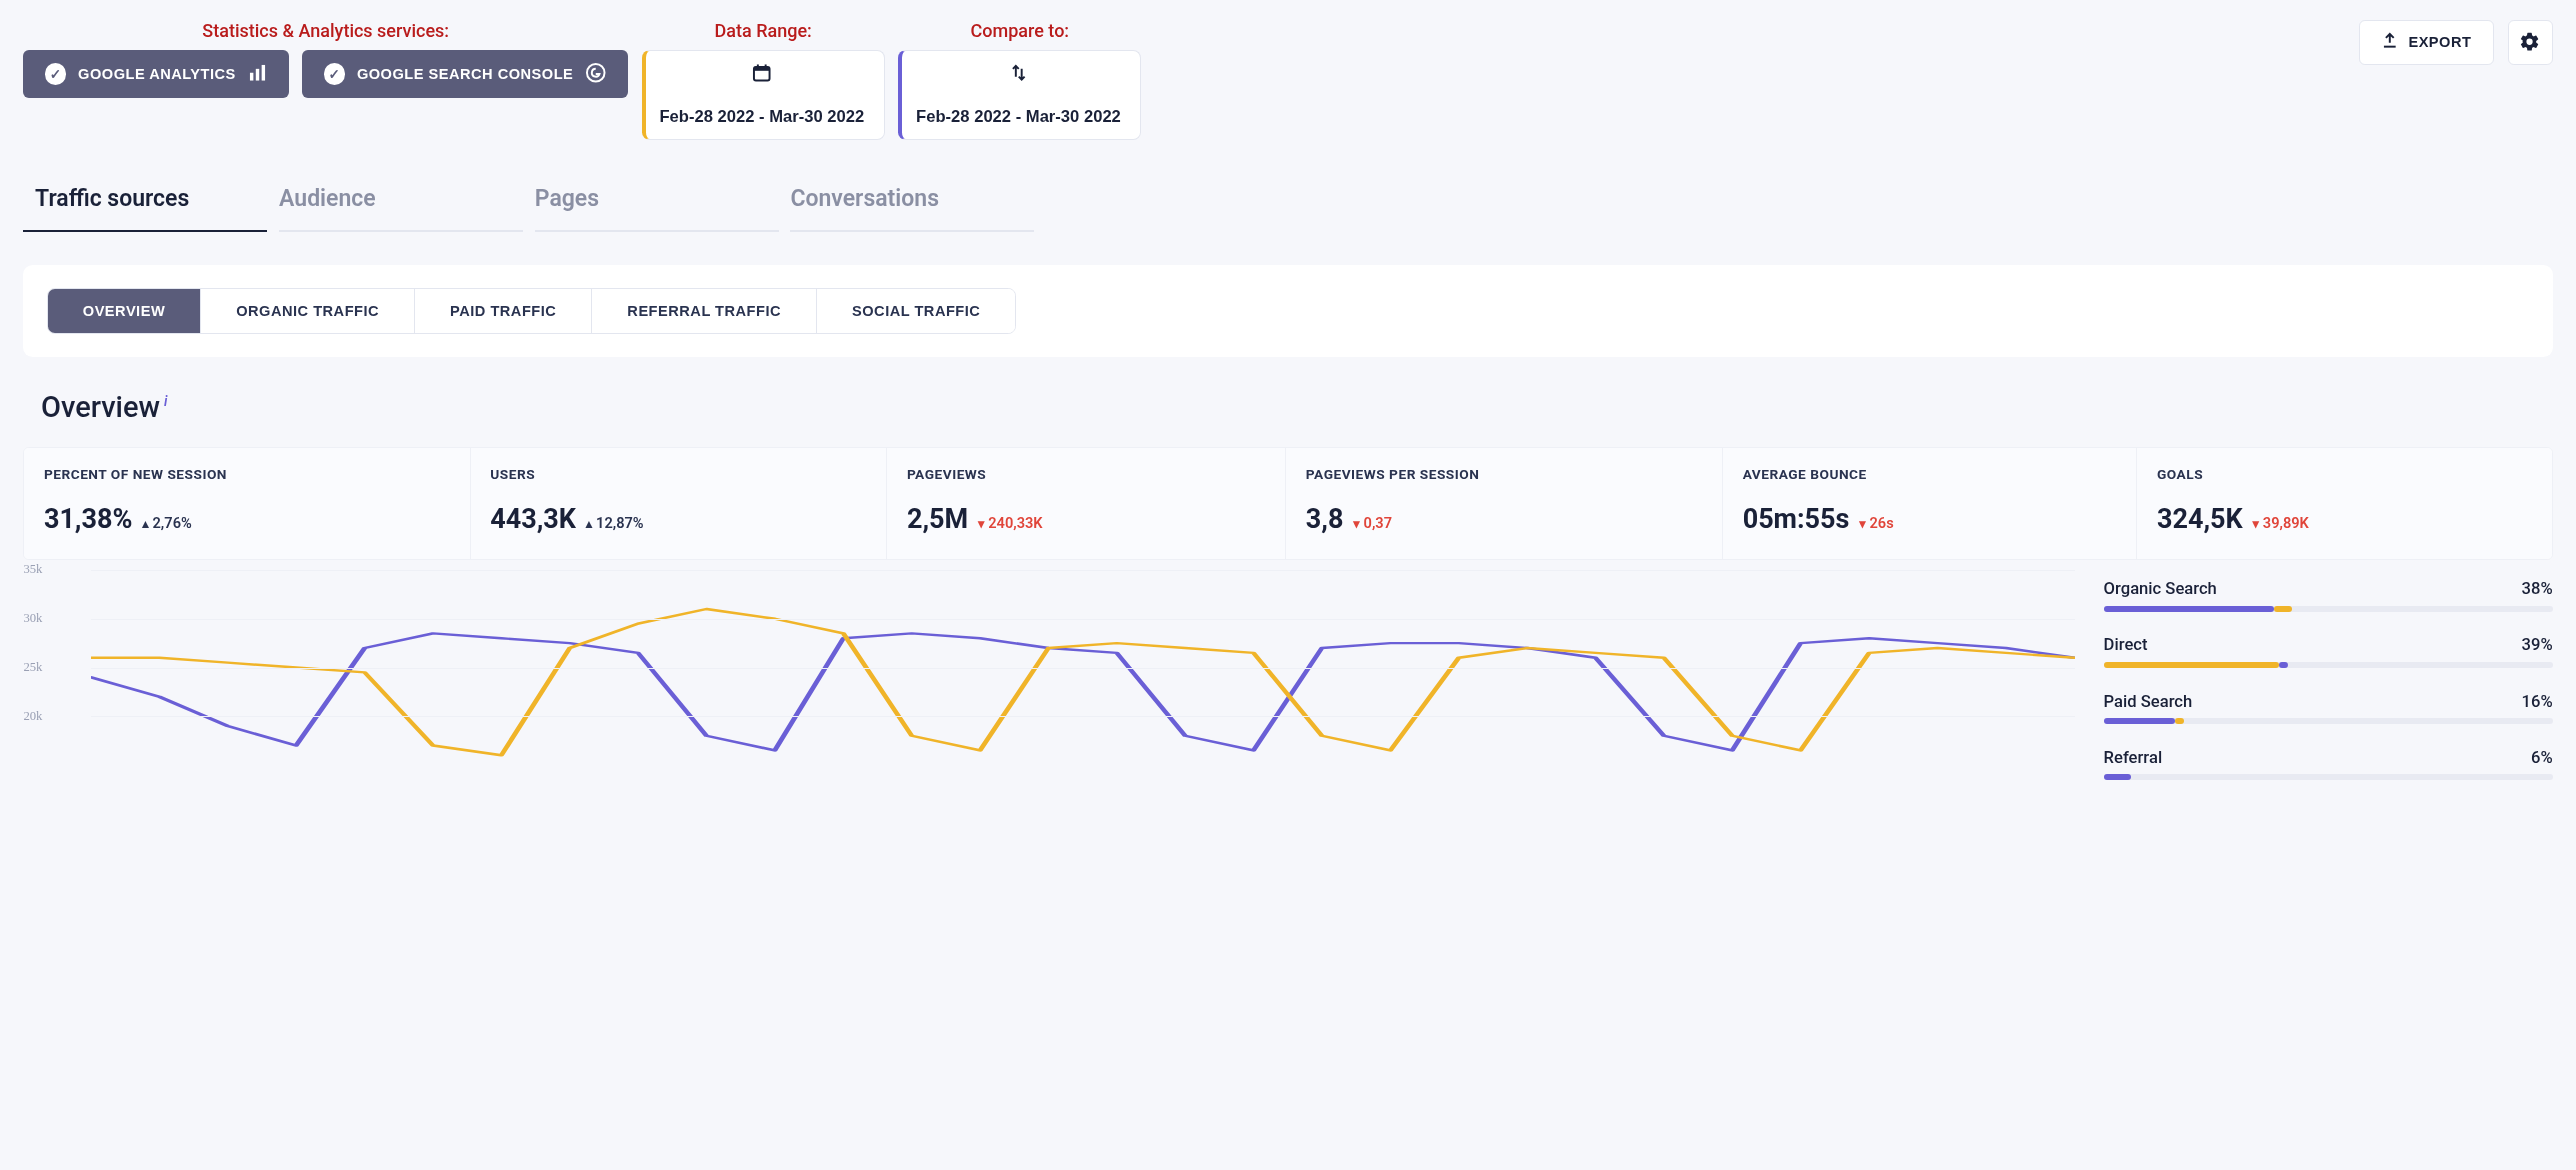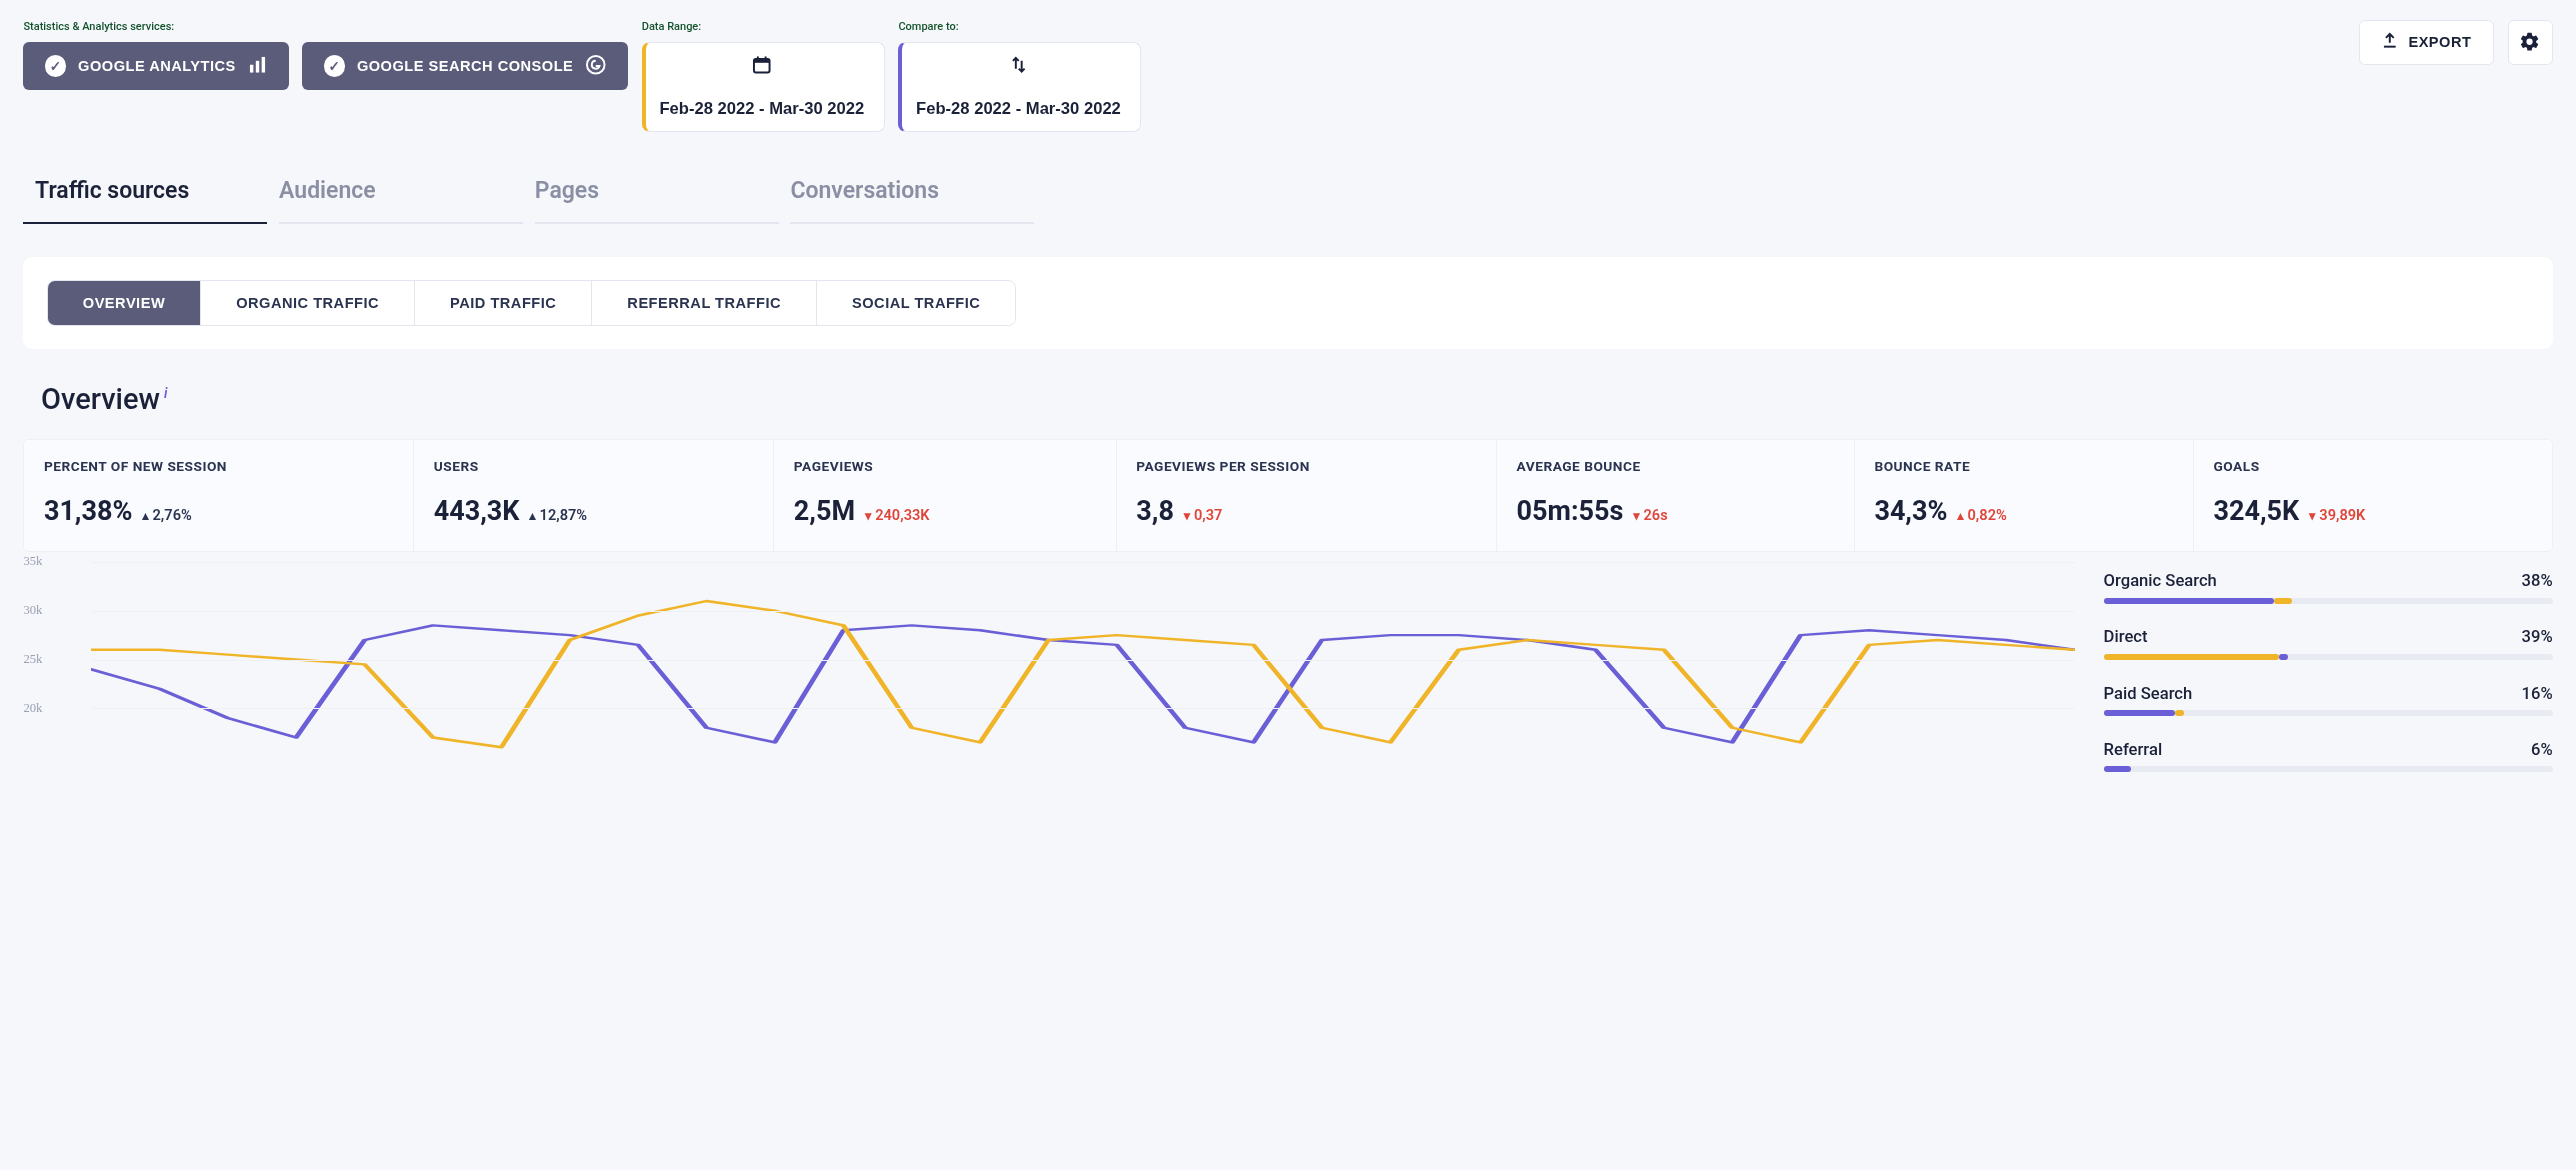--- a/index.html
+++ b/index.html
@@ -11,21 +11,21 @@
     width: 2576px;
   }
 
   
   .top-row {
     display: flex;
     align-items: flex-start;
     gap: 13.7px;
   }
   .ctrl-group { display: flex; flex-direction: column; gap: 9.8px; }
-  .ctrl-label { font-size: 11px; font-weight: 500; color: #14532d; }
+  .ctrl-label { font-size: 18px; font-weight: 500; color: #b91c1c; text-align: center; }
   .ctrl-row { display: flex; gap: 13.7px; }
 
   .btn-service {
     display: inline-flex; align-items: center; gap: 11.7px;
     background: #5a5c7a;
     color: #fff;
     border: none;
     border-radius: 5.9px;
     padding: 11.7px 21.5px;
     font-size: 14.6px;
@@ -298,27 +298,20 @@
       </div>
     </div>
     <div class="metric">
       <div class="metric-label">AVERAGE BOUNCE</div>
       <div class="metric-row">
         <span class="metric-value">05m:55s</span>
         <span class="delta down"><span class="caret caret-down"></span>26s</span>
       </div>
     </div>
     <div class="metric">
-      <div class="metric-label">BOUNCE RATE</div>
-      <div class="metric-row">
-        <span class="metric-value">34,3%</span>
-        <span class="delta down"><span class="caret caret-up"></span>0,82%</span>
-      </div>
-    </div>
-    <div class="metric">
       <div class="metric-label">GOALS</div>
       <div class="metric-row">
         <span class="metric-value">324,5K</span>
         <span class="delta down"><span class="caret caret-down"></span>39,89K</span>
       </div>
     </div>
   </div>
 
 <div class="lower">
   <div class="chart-wrap" style="height:195px;font-family:Liberation Serif, serif;">

